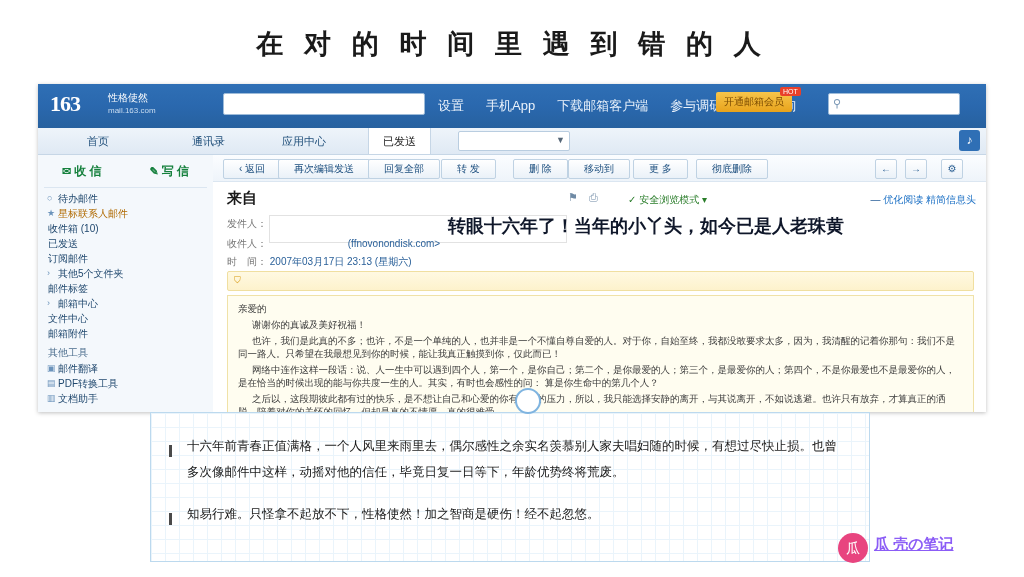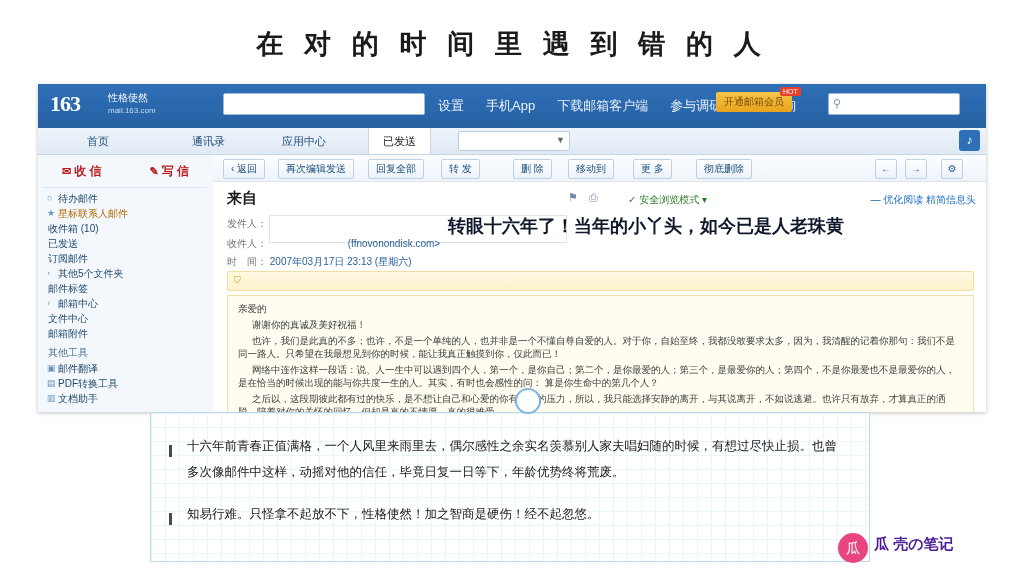--- a/index.html
+++ b/index.html
@@ -205,21 +205,21 @@
     display: flex;
     height: 24px;
     align-items: center;
     padding-top: 4px;
   }
   .sb-action {
     flex: 1;
     text-align: center;
     font-size: 12px;
     font-weight: bold;
-    color: #b91c1c;
+    color: #15803d;
     white-space: nowrap;
   }
   .sb-action .ic { font-size: 11px; margin-right: 3px; }
   .sb-divider {
     height: 1px;
     background: #dbe6f1;
     margin: 4px 6px 3px 6px;
   }
   .sb-item {
     position: relative;
@@ -268,21 +268,21 @@
     position: relative;
     height: 26px;
     background: linear-gradient(to bottom,#fbfdff,#eef4fa);
     border-bottom: 1px solid #dbe6f1;
   }
   .tb-btn {
     position: absolute;
     top: 4px;
     height: 18px;
     line-height: 18px;
-    padding: 0 7px;
+    padding: 0 15px;
     font-size: 10px;
     color: #1d4f7f;
     background: linear-gradient(to bottom,#ffffff,#eaf1f8);
     border: 1px solid #bfd2e3;
     border-radius: 2px;
     white-space: nowrap;
   }
   .tb-nav {
     position: absolute;
     top: 4px;
@@ -469,23 +469,24 @@
     color: #fff;
     text-align: center;
     line-height: 30px;
     font-size: 14px;
   }
   .wm-text {
     position: absolute;
     left: 36px;
     top: 2px;
     font-size: 15px;
-    color: #4c1d95;
+    color: #8b5cf6;
     font-weight: bold;
     white-space: nowrap;
+    text-decoration: underline;
   }
   .wm-sub {
     position: absolute;
     left: 36px;
     top: 21px;
     font-size: 9px;
     color: #d3d3d3;
     letter-spacing: 1px;
     white-space: nowrap;
     margin-top: 36px;

